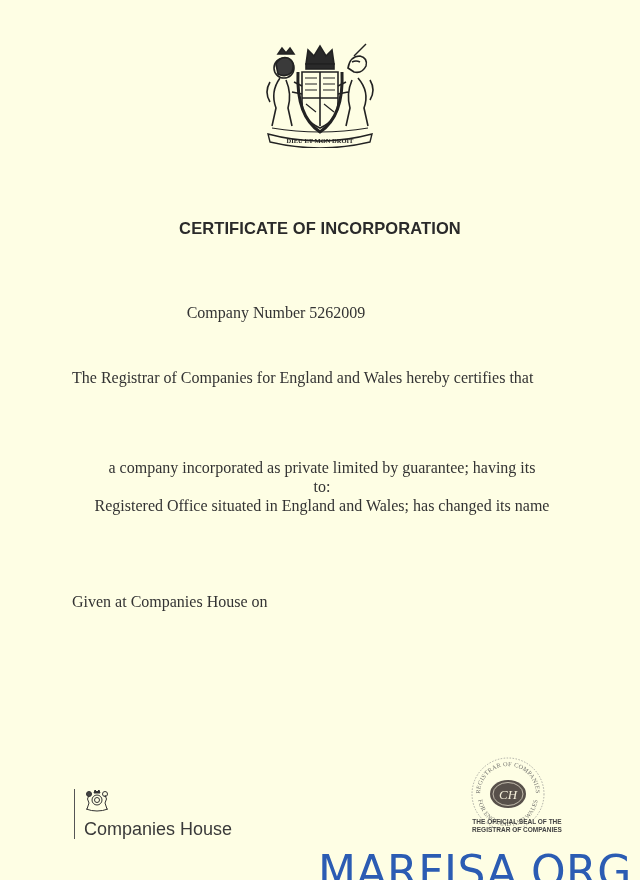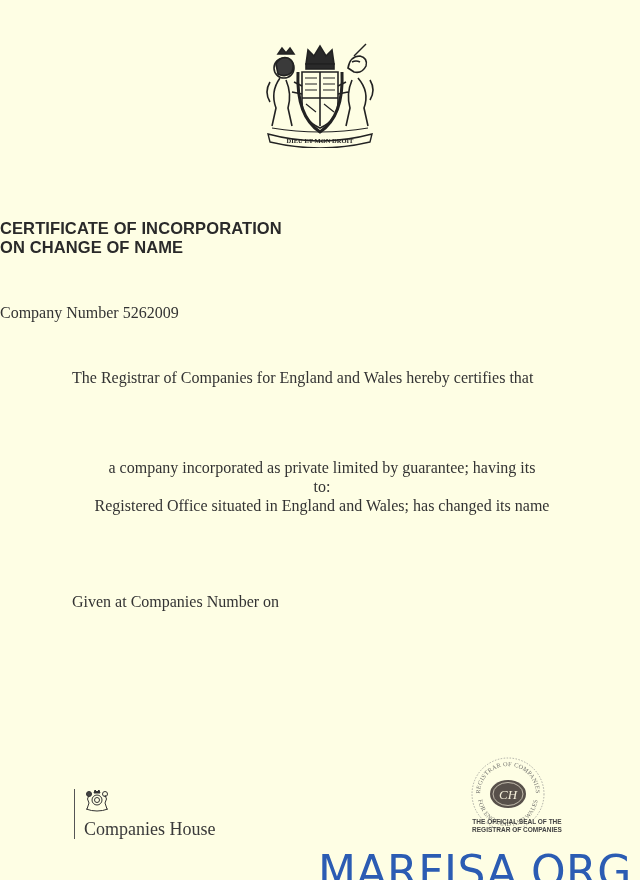--- a/index.html
+++ b/index.html
@@ -22,33 +22,35 @@
       left: 262px;
       top: 42px;
       width: 116px;
       height: 106px;
     }
     .title {
       position: absolute;
       left: 0;
       top: 219px;
       width: 640px;
+      text-align: center;
       font-family: "Liberation Sans", "DejaVu Sans", sans-serif;
       font-weight: bold;
       font-size: 16.5px;
       line-height: 19px;
       color: #2a2a2a;
       letter-spacing: 0.1px;
     }
     .title .line { display: block; }
     .company-number {
       position: absolute;
       left: 0;
       top: 303px;
       width: 552px;
+      text-align: center;
       font-size: 16px;
       line-height: 19px;
       color: #333;
     }
     .para {
       position: absolute;
       left: 72px;
       width: 500px;
       font-size: 16px;
       line-height: 19px;
@@ -78,21 +80,21 @@
       position: absolute;
       left: 10px;
       top: 0;
       width: 26px;
       height: 24px;
     }
     .ch-text {
       position: absolute;
       left: 10px;
       top: 30px;
-      font-family: Liberation Serif, serif;
+      font-family: Liberation Sans, sans-serif;
       font-size: 18px;
       line-height: 20px;
       color: #3a3a3a;
       white-space: nowrap;
     }
 
     .seal {
       position: absolute;
       left: 470px;
       top: 756px;
@@ -174,37 +176,36 @@
 
       <path d="M6 92 Q58 106 110 92 L108 100 Q58 112 8 100 Z" fill="#fefee4" stroke-width="1.4"></path>
 
       <path d="M10 86 Q58 94 106 86" stroke-width="1.2"></path>
     </g>
     <text x="58" y="101" text-anchor="middle" font-size="6.5" font-family="Liberation Serif, serif" font-weight="bold" fill="#222">DIEU ET MON DROIT</text>
   </svg>
 
   <div class="title">
     <span class="line">CERTIFICATE OF INCORPORATION</span>
-    <span class="line">ON CHANGE OF NAME</span>
   </div>
 
   <div class="company-number">Company Number 5262009</div>
 
   <div class="para para-1">
     <span class="line">The Registrar of Companies for England and Wales hereby certifies that</span>
   </div>
 
   <div class="para para-2">
     <span class="line">a company incorporated as private limited by guarantee; having its</span>
     <span class="line">to:</span>
     <span class="line">Registered Office situated in England and Wales; has changed its name</span>
   </div>
 
   <div class="para para-3">
-    <span class="line">Given at Companies Number on</span>
+    <span class="line">Given at Companies House on</span>
   </div>
 
   <div class="ch-logo">
     <div class="ch-bar"></div>
     <svg class="ch-crest" viewBox="0 0 26 24">
       <g fill="none" stroke="#333" stroke-width="1">
         <path d="M10 4 l1 -3 l2 2 l2 -2 l1 3 Z" fill="#333"></path>
         <circle cx="13" cy="11" r="5" fill="#fefee4"></circle>
         <circle cx="13" cy="11" r="2.5"></circle>
         <path d="M5 6 q-3 4 0 8 l-2 6 M21 6 q3 4 0 8 l2 6"></path>

